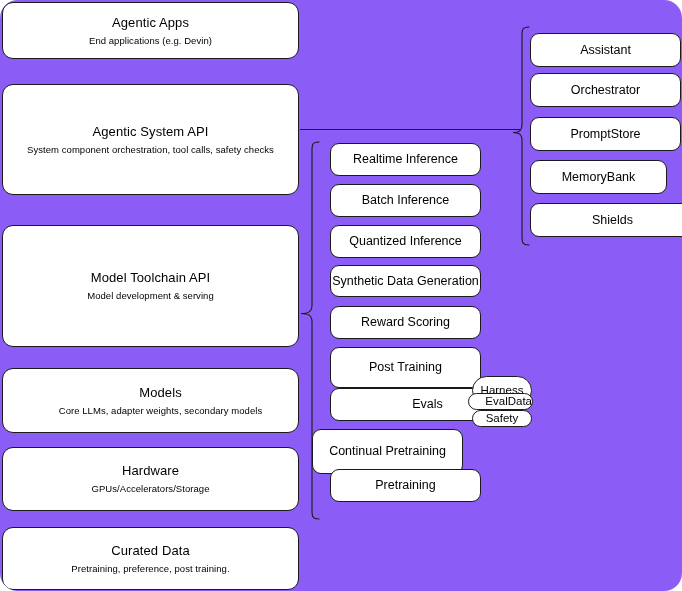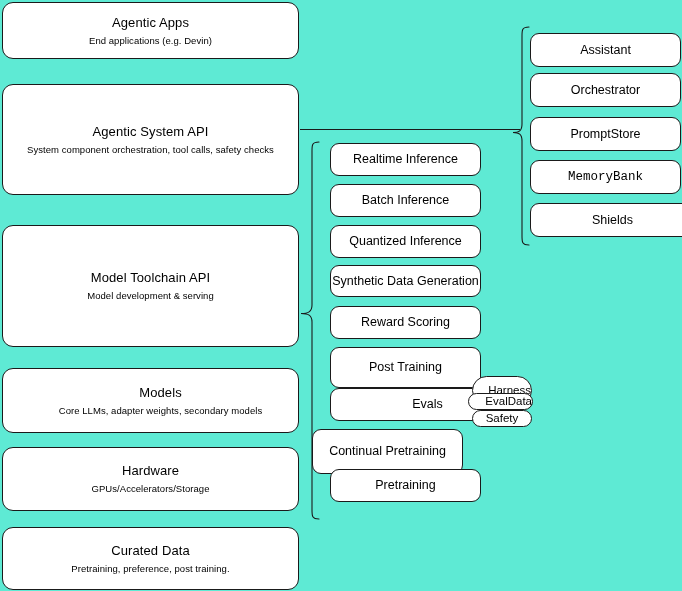--- a/index.html
+++ b/index.html
@@ -10,22 +10,23 @@
   }
   body {
     font-family: "Liberation Sans", sans-serif;
     color: #000000;
     -webkit-font-smoothing: antialiased;
   }
   #canvas {
     position: relative;
     width: 682px;
     height: 591px;
-    background: #5eead4;
+    background: #8b5cf6;
     overflow: hidden;
+    border-radius: 18px;
   }
 
   
   .node {
     position: absolute;
     box-sizing: border-box;
     background: #ffffff;
     border: 1px solid #1a1a1a;
     border-radius: 11px;
     display: flex;
@@ -145,21 +146,21 @@
 
   <div class="node cap" style="left:530px; top:33px; width:151px; height:34px;">
     <div class="node-title">Assistant</div>
   </div>
   <div class="node cap" style="left:530px; top:73px; width:151px; height:34px;">
     <div class="node-title">Orchestrator</div>
   </div>
   <div class="node cap" style="left:530px; top:117px; width:151px; height:34px;">
     <div class="node-title">PromptStore</div>
   </div>
-  <div class="node cap" style="left:530px; top:160px; width:151px; height:34px;font-family:Liberation Mono, monospace;">
+  <div class="node cap" style="left:530px; top:160px; width:137px; height:34px;">
     <div class="node-title">MemoryBank</div>
   </div>
   <div class="node cap" style="left:530px; top:203px; width:165px; height:34px;">
     <div class="node-title">Shields</div>
   </div>
 
   <div class="brace" style="left:298px; top:141px; width:22px; height:380px;">
     <svg width="22" height="380" viewBox="0 0 22 380">
       <path d="M21,1
                C14,1 14,4 14,10
@@ -192,21 +193,21 @@
   <div class="node cap" style="left:330px; top:388px; width:151px; height:33px;padding-left:44px;">
     <div class="node-title">Evals</div>
   </div>
   <div class="node cap" style="left:312px; top:429px; width:151px; height:45px;">
     <div class="node-title">Continual Pretraining</div>
   </div>
   <div class="node cap" style="left:330px; top:469px; width:151px; height:33px;">
     <div class="node-title">Pretraining</div>
   </div>
 
-  <div class="pill" style="left:472px; top:376px; width:60px; height:29px;justify-content:flex-end;">
+  <div class="pill" style="left:472px; top:376px; width:60px; height:29px;">
     <span>Harness</span>
   </div>
   <div class="pill" style="left:468px; top:393px; width:65px; height:17px;justify-content:flex-end;">
     <span>EvalData</span>
   </div>
   <div class="pill" style="left:472px; top:410px; width:60px; height:17px;">
     <span>Safety</span>
   </div>
 
 </div>

